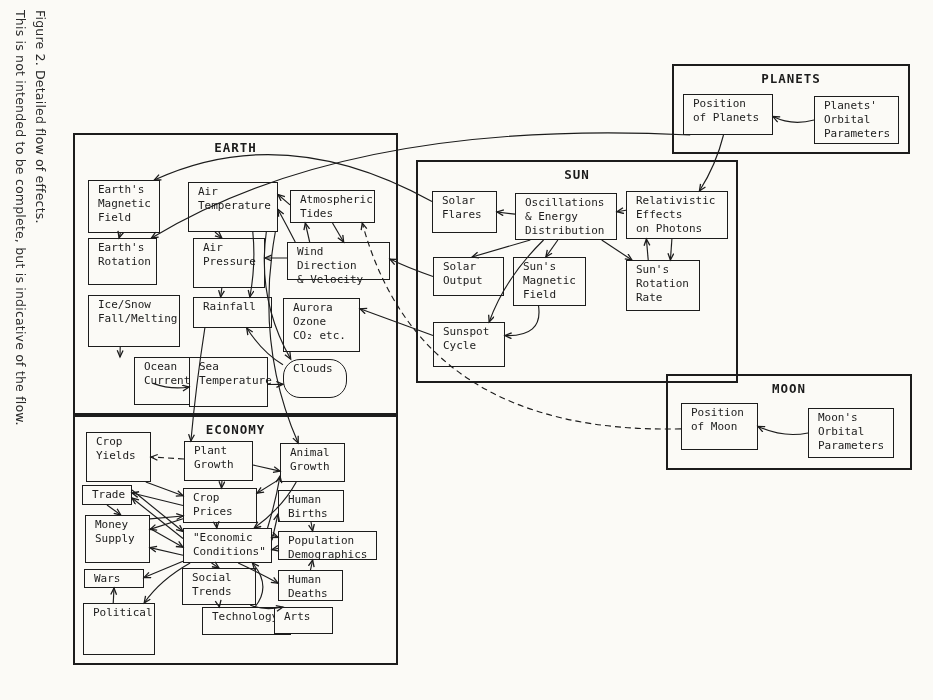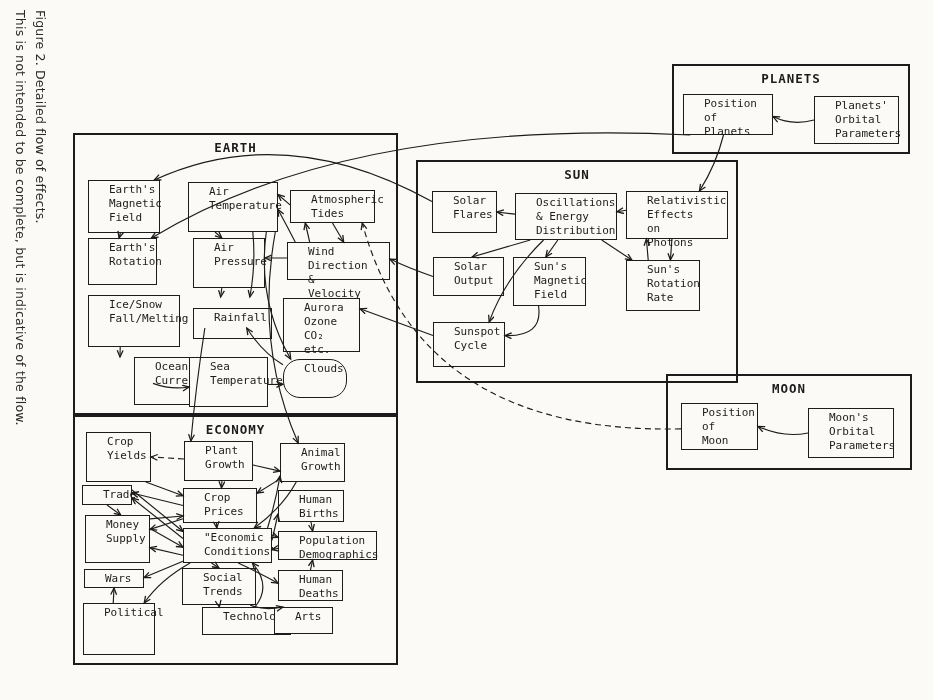--- a/index.html
+++ b/index.html
@@ -5,21 +5,21 @@
   html,body{margin:0;padding:0;background:#e8e6e1;}
   #stage{position:relative;width:933px;height:700px;background:#fbfaf6;overflow:hidden;
          font-family:"DejaVu Sans Mono",monospace;color:#1c1c1c;}
   .caption{position:absolute;left:8px;top:10px;writing-mode:vertical-rl;
            font-family:"DejaVu Sans",sans-serif;font-size:12.5px;color:#2a2a2a;letter-spacing:.2px;}
   .caption span{display:block;padding-left:5px;}
   .group{position:absolute;border:2px solid #1c1c1c;background:transparent;box-sizing:border-box;}
   .group-label{position:absolute;top:5px;left:0;right:0;text-align:center;
                font-weight:bold;font-size:12.5px;letter-spacing:1px;white-space:pre;}
   .node{position:absolute;border:1.6px solid #1c1c1c;background:#fbfaf6;box-sizing:border-box;
-        font-size:11px;line-height:1.27;padding:2px 20px;white-space:pre-line;z-index:2;}
+        font-size:11px;line-height:1.27;padding:2px 9px;white-space:pre-line;z-index:2;}
   #edges{position:absolute;left:0;top:0;z-index:3;pointer-events:none;}
 </style>
 </head>
 <body>
 
 <div id="stage">
   <div class="caption">
     <span>Figure 2. Detailed flow of effects.</span>
     <span>This is not intended to be complete, but is indicative of the flow.</span>
   </div>
@@ -47,21 +47,21 @@
       <div class="node" style="left: 290px; top: 190px; width: 85px; height: 33px;">Atmospheric
 Tides</div>
       <div class="node" style="left: 88px; top: 238px; width: 69px; height: 47px;">Earth's
 Rotation</div>
       <div class="node" style="left: 193px; top: 238px; width: 72px; height: 50px;">Air
 Pressure</div>
       <div class="node" style="left: 287px; top: 242px; width: 103px; height: 38px;">Wind Direction
 &amp; Velocity</div>
       <div class="node" style="left: 88px; top: 295px; width: 92px; height: 52px;">Ice/Snow
 Fall/Melting</div>
-      <div class="node" style="left: 193px; top: 297px; width: 79px; height: 31px; margin-top: 11px;">Rainfall</div>
+      <div class="node" style="left: 193px; top: 297px; width: 79px; height: 31px;">Rainfall</div>
       <div class="node" style="left: 283px; top: 298px; width: 77px; height: 54px;">Aurora
 Ozone
 CO₂ etc.</div>
       <div class="node" style="left: 87px; top: 357px; width: 66px; height: 48px; margin-left: 47px;">Ocean
 Currents</div>
       <div class="node" style="left: 189px; top: 357px; width: 79px; height: 50px;">Sea
 Temperature</div>
       <div class="node" style="left: 283px; top: 359px; width: 64px; height: 39px; border-radius: 17px;">Clouds</div>
       <div class="node" style="left: 86px; top: 432px; width: 65px; height: 50px;">Crop
 Yields</div>

